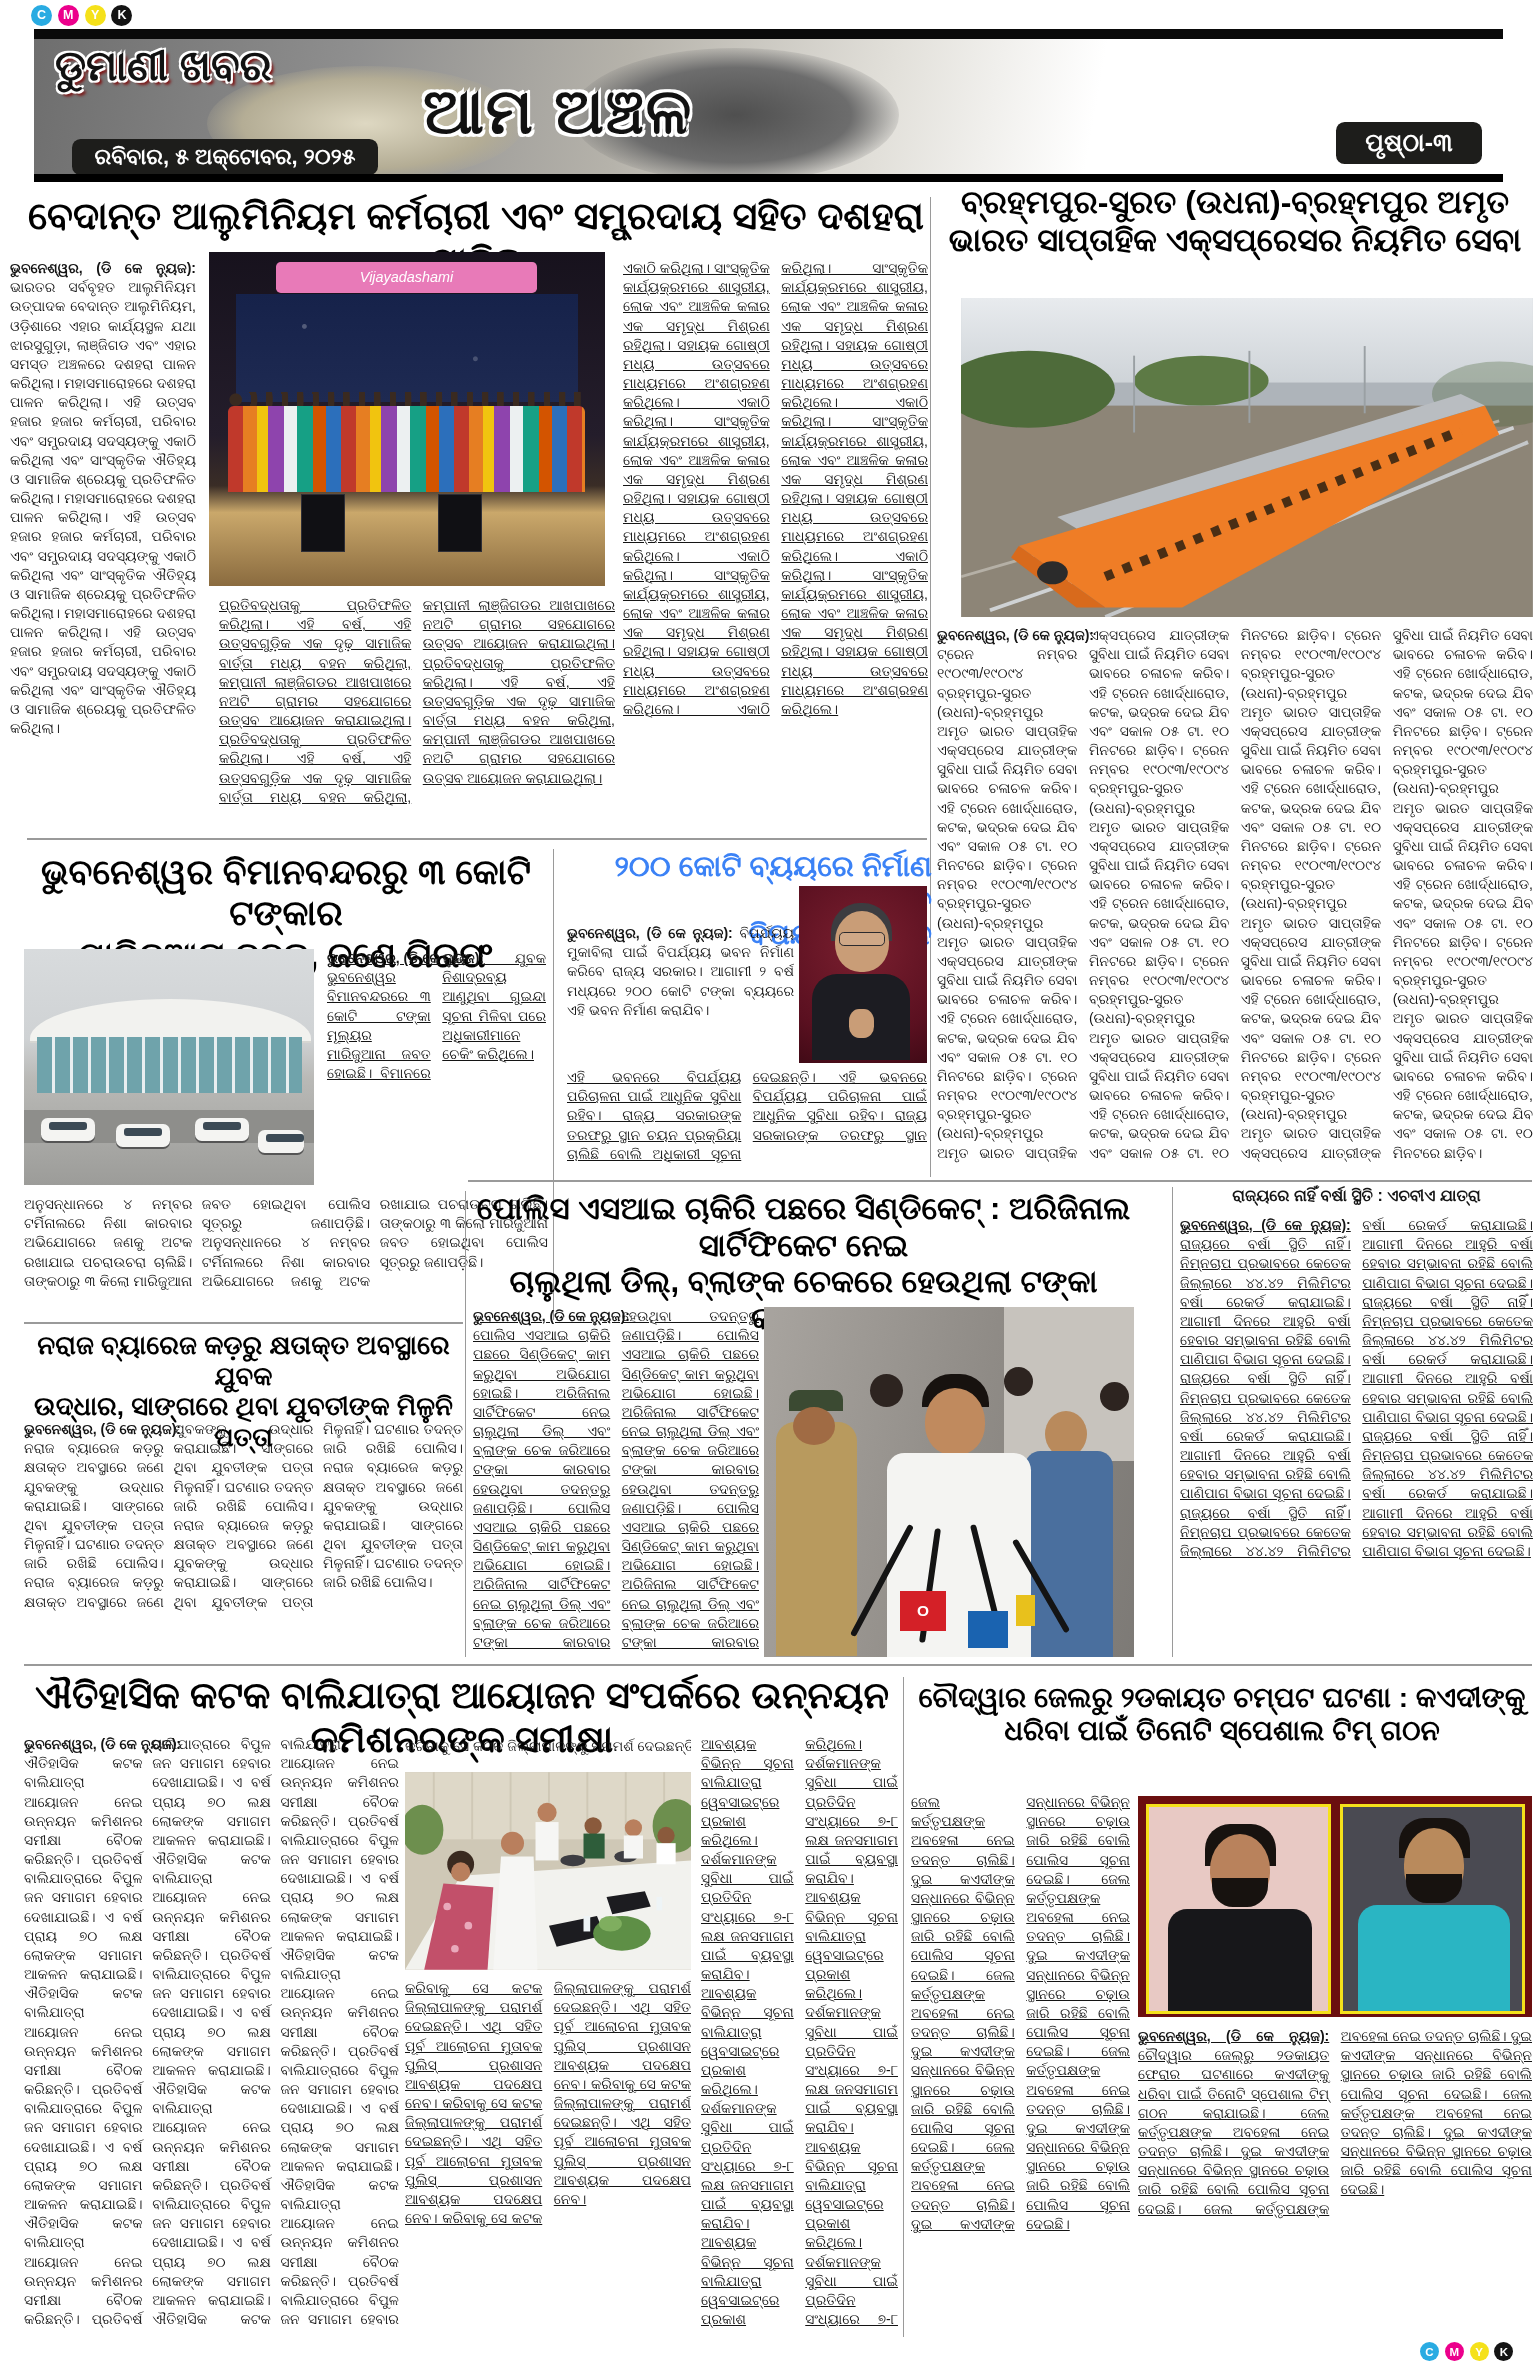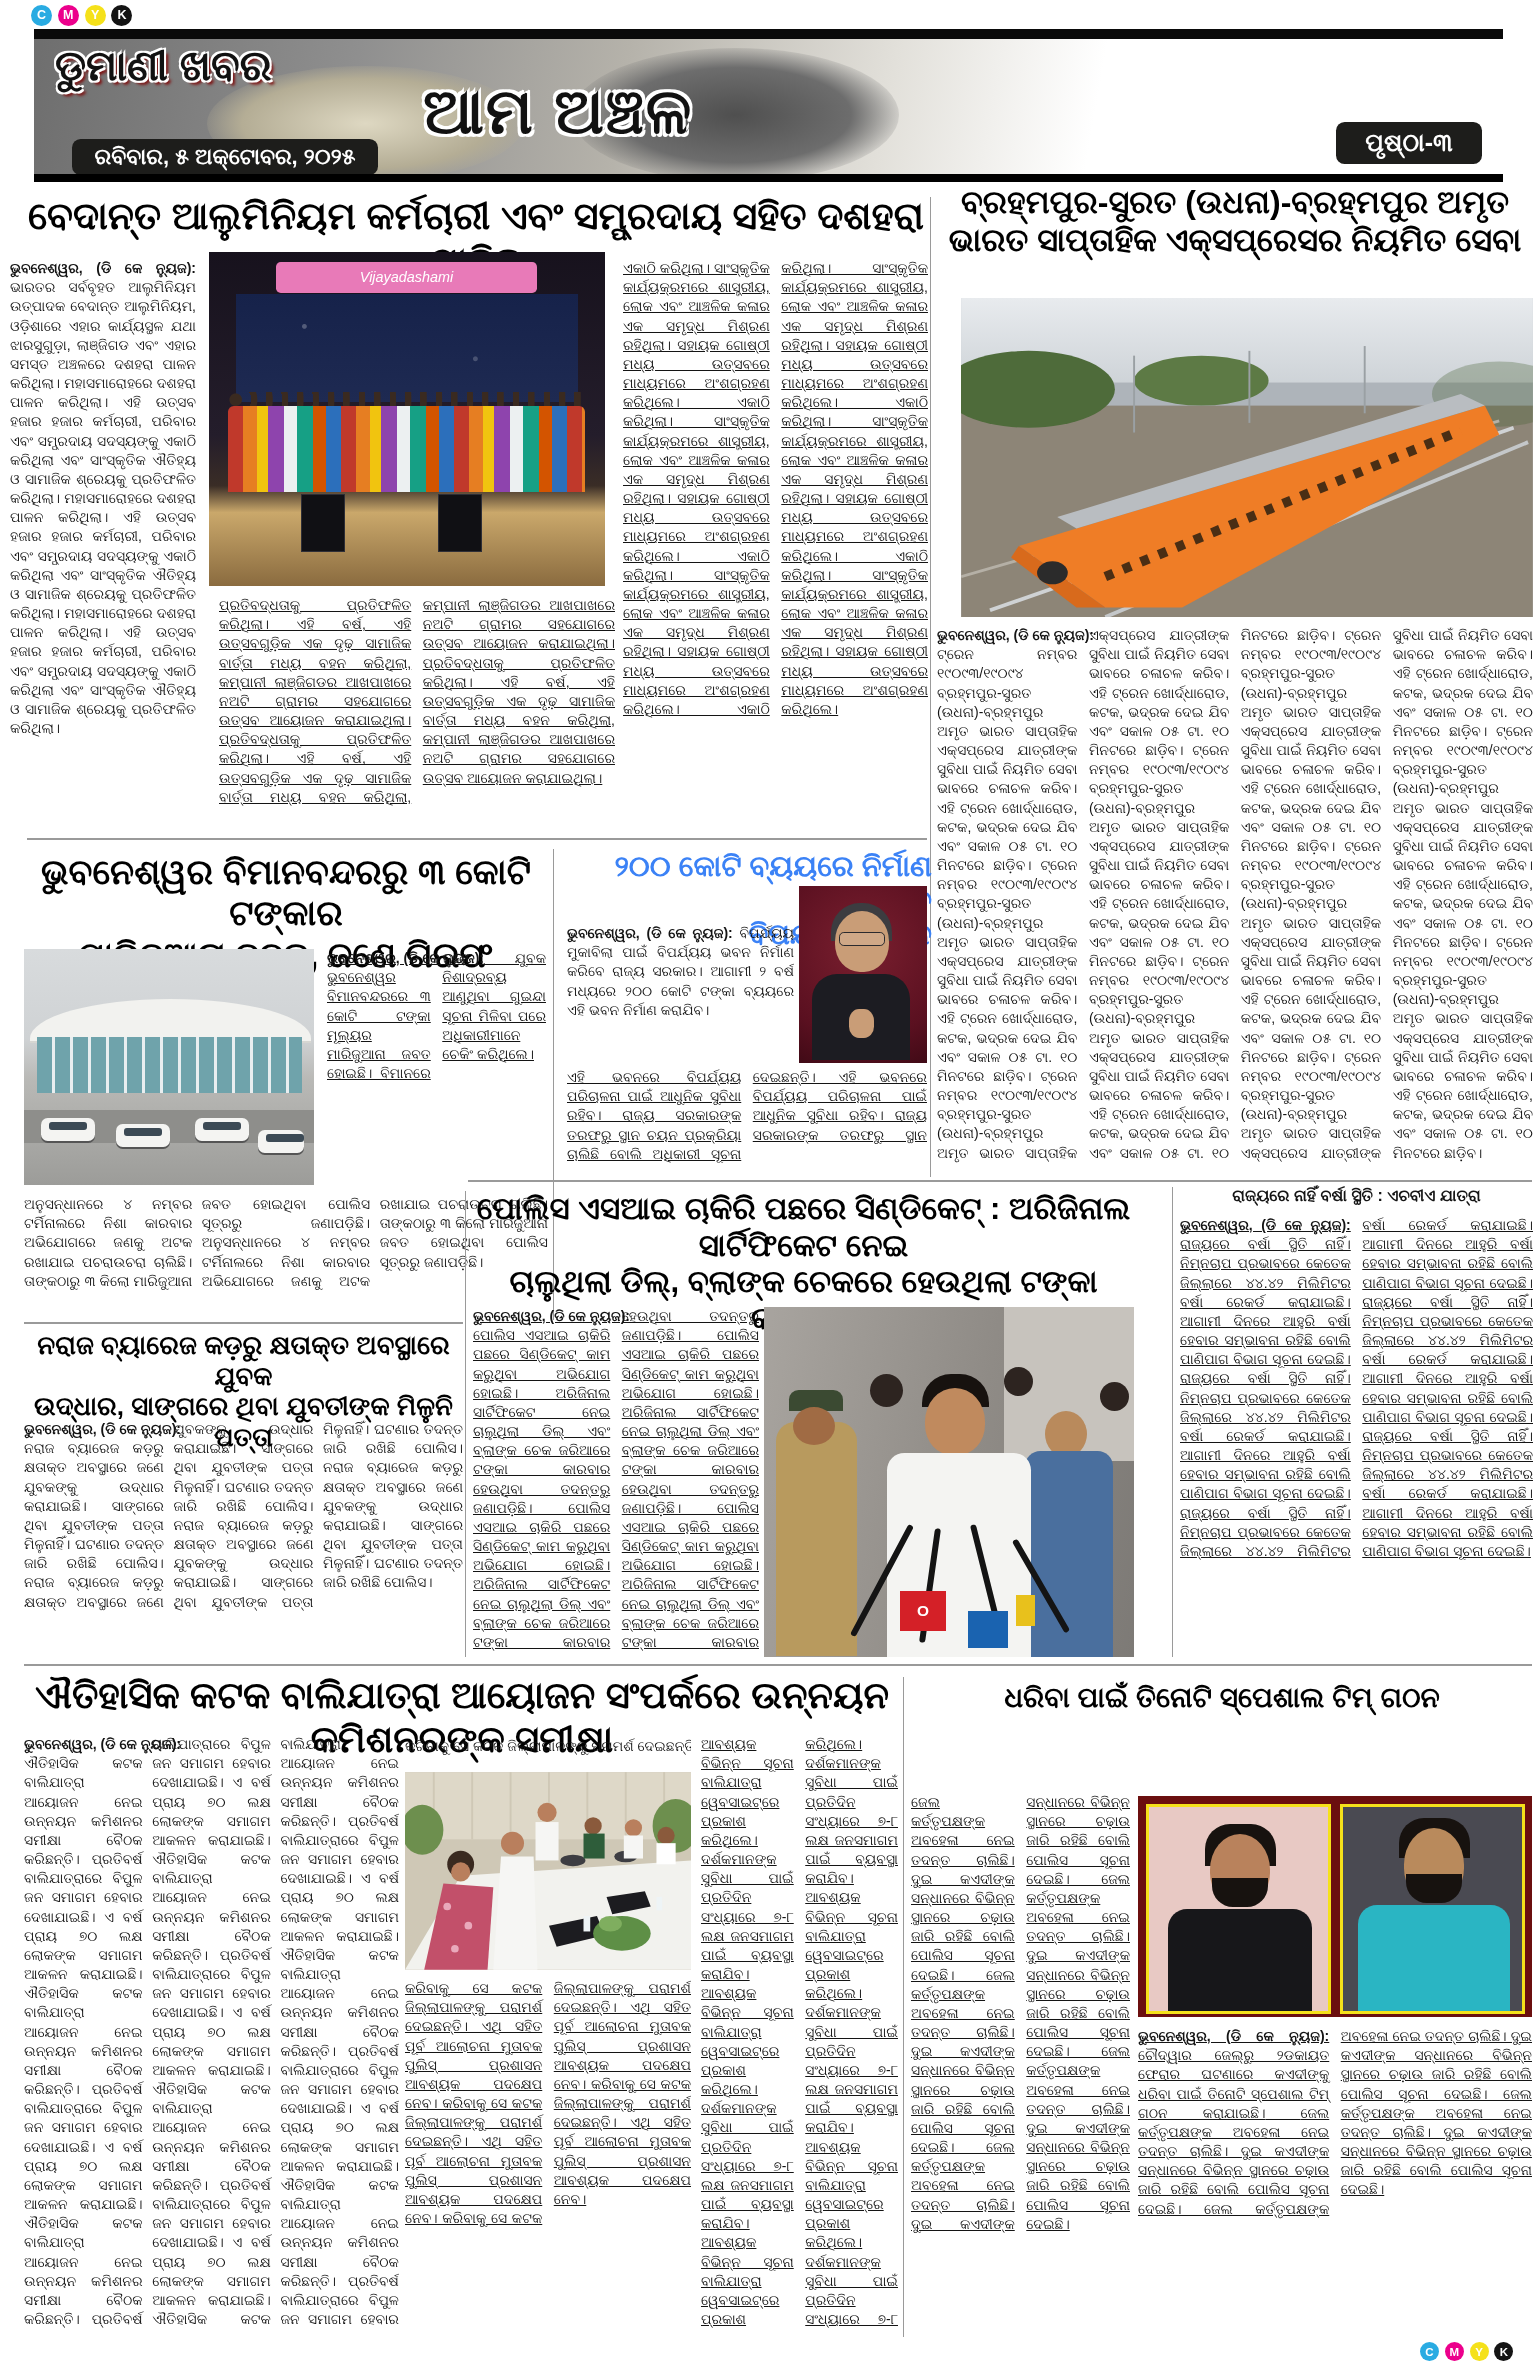--- a/index.html
+++ b/index.html
@@ -335,20 +335,21 @@
   <div class="abs body-txt cc2" style="left:405px;top:1979px;width:286px;height:358px;">
     <span> କରିବାକୁ ସେ କଟକ ଜିଲ୍ଲାପାଳଙ୍କୁ ପରାମର୍ଶ ଦେଇଛନ୍ତି। ଏଥି ସହିତ ପୂର୍ବ ଆଲୋଚନା ମୁତାବକ ପୁଲିସ୍ ପ୍ରଶାସନ ଆବଶ୍ୟକ ପଦକ୍ଷେପ ନେବ। କରିବାକୁ ସେ କଟକ ଜିଲ୍ଲାପାଳଙ୍କୁ ପରାମର୍ଶ ଦେଇଛନ୍ତି। ଏଥି ସହିତ ପୂର୍ବ ଆଲୋଚନା ମୁତାବକ ପୁଲିସ୍ ପ୍ରଶାସନ ଆବଶ୍ୟକ ପଦକ୍ଷେପ ନେବ। କରିବାକୁ ସେ କଟକ ଜିଲ୍ଲାପାଳଙ୍କୁ ପରାମର୍ଶ ଦେଇଛନ୍ତି। ଏଥି ସହିତ ପୂର୍ବ ଆଲୋଚନା ମୁତାବକ ପୁଲିସ୍ ପ୍ରଶାସନ ଆବଶ୍ୟକ ପଦକ୍ଷେପ ନେବ। କରିବାକୁ ସେ କଟକ ଜିଲ୍ଲାପାଳଙ୍କୁ ପରାମର୍ଶ ଦେଇଛନ୍ତି। ଏଥି ସହିତ ପୂର୍ବ ଆଲୋଚନା ମୁତାବକ ପୁଲିସ୍ ପ୍ରଶାସନ ଆବଶ୍ୟକ ପଦକ୍ଷେପ ନେବ।</span>
   </div>
   <div class="abs body-txt cc2" style="left:701px;top:1735px;width:197px;height:602px;">
     <span> ଆବଶ୍ୟକ ବିଭିନ୍ନ ସୂଚନା ବାଲିଯାତ୍ରା ୱେବସାଇଟ୍‌ରେ ପ୍ରକାଶ କରିଥିଲେ। ଦର୍ଶକମାନଙ୍କ ସୁବିଧା ପାଇଁ ପ୍ରତିଦିନ ସଂଧ୍ୟାରେ ୭-୮ ଲକ୍ଷ ଜନସମାଗମ ପାଇଁ ବ୍ୟବସ୍ଥା କରାଯିବ। ଆବଶ୍ୟକ ବିଭିନ୍ନ ସୂଚନା ବାଲିଯାତ୍ରା ୱେବସାଇଟ୍‌ରେ ପ୍ରକାଶ କରିଥିଲେ। ଦର୍ଶକମାନଙ୍କ ସୁବିଧା ପାଇଁ ପ୍ରତିଦିନ ସଂଧ୍ୟାରେ ୭-୮ ଲକ୍ଷ ଜନସମାଗମ ପାଇଁ ବ୍ୟବସ୍ଥା କରାଯିବ। ଆବଶ୍ୟକ ବିଭିନ୍ନ ସୂଚନା ବାଲିଯାତ୍ରା ୱେବସାଇଟ୍‌ରେ ପ୍ରକାଶ କରିଥିଲେ। ଦର୍ଶକମାନଙ୍କ ସୁବିଧା ପାଇଁ ପ୍ରତିଦିନ ସଂଧ୍ୟାରେ ୭-୮ ଲକ୍ଷ ଜନସମାଗମ ପାଇଁ ବ୍ୟବସ୍ଥା କରାଯିବ। ଆବଶ୍ୟକ ବିଭିନ୍ନ ସୂଚନା ବାଲିଯାତ୍ରା ୱେବସାଇଟ୍‌ରେ ପ୍ରକାଶ କରିଥିଲେ। ଦର୍ଶକମାନଙ୍କ ସୁବିଧା ପାଇଁ ପ୍ରତିଦିନ ସଂଧ୍ୟାରେ ୭-୮ ଲକ୍ଷ ଜନସମାଗମ ପାଇଁ ବ୍ୟବସ୍ଥା କରାଯିବ। ଆବଶ୍ୟକ ବିଭିନ୍ନ ସୂଚନା ବାଲିଯାତ୍ରା ୱେବସାଇଟ୍‌ରେ ପ୍ରକାଶ କରିଥିଲେ। ଦର୍ଶକମାନଙ୍କ ସୁବିଧା ପାଇଁ ପ୍ରତିଦିନ ସଂଧ୍ୟାରେ ୭-୮ ଲକ୍ଷ ଜନସମାଗମ ପାଇଁ ବ୍ୟବସ୍ଥା କରାଯିବ।</span>
   </div>
 
   <div class="abs thin" style="left:903px;top:1677px;width:1px;height:660px;"></div>
 
   <div class="abs hl" style="left:911px;top:1681px;width:622px;font-size:28px;">
+    <span style="display:block">ଚୌଦ୍ୱାର ଜେଲରୁ ୨ଡକାୟତ ଚମ୍ପଟ ଘଟଣା : କଏଦୀଙ୍କୁ</span>
     <span style="display:block">ଧରିବା ପାଇଁ ତିନୋଟି ସ୍ପେଶାଲ ଟିମ୍ ଗଠନ</span>
   </div>
 
   <div class="abs body-txt cc2" style="left:911px;top:1793px;width:219px;height:545px;">
     <span> ଜେଲ କର୍ତ୍ତୃପକ୍ଷଙ୍କ ଅବହେଳା ନେଇ ତଦନ୍ତ ଚାଲିଛି। ଦୁଇ କଏଦୀଙ୍କ ସନ୍ଧାନରେ ବିଭିନ୍ନ ସ୍ଥାନରେ ଚଢ଼ାଉ ଜାରି ରହିଛି ବୋଲି ପୋଲିସ ସୂଚନା ଦେଇଛି। ଜେଲ କର୍ତ୍ତୃପକ୍ଷଙ୍କ ଅବହେଳା ନେଇ ତଦନ୍ତ ଚାଲିଛି। ଦୁଇ କଏଦୀଙ୍କ ସନ୍ଧାନରେ ବିଭିନ୍ନ ସ୍ଥାନରେ ଚଢ଼ାଉ ଜାରି ରହିଛି ବୋଲି ପୋଲିସ ସୂଚନା ଦେଇଛି। ଜେଲ କର୍ତ୍ତୃପକ୍ଷଙ୍କ ଅବହେଳା ନେଇ ତଦନ୍ତ ଚାଲିଛି। ଦୁଇ କଏଦୀଙ୍କ ସନ୍ଧାନରେ ବିଭିନ୍ନ ସ୍ଥାନରେ ଚଢ଼ାଉ ଜାରି ରହିଛି ବୋଲି ପୋଲିସ ସୂଚନା ଦେଇଛି। ଜେଲ କର୍ତ୍ତୃପକ୍ଷଙ୍କ ଅବହେଳା ନେଇ ତଦନ୍ତ ଚାଲିଛି। ଦୁଇ କଏଦୀଙ୍କ ସନ୍ଧାନରେ ବିଭିନ୍ନ ସ୍ଥାନରେ ଚଢ଼ାଉ ଜାରି ରହିଛି ବୋଲି ପୋଲିସ ସୂଚନା ଦେଇଛି। ଜେଲ କର୍ତ୍ତୃପକ୍ଷଙ୍କ ଅବହେଳା ନେଇ ତଦନ୍ତ ଚାଲିଛି। ଦୁଇ କଏଦୀଙ୍କ ସନ୍ଧାନରେ ବିଭିନ୍ନ ସ୍ଥାନରେ ଚଢ଼ାଉ ଜାରି ରହିଛି ବୋଲି ପୋଲିସ ସୂଚନା ଦେଇଛି।</span>
   </div>
 
   <div class="abs photo mugs" style="left:1138px;top:1796px;width:394px;height:221px;">
     <div class="frame" style="left:7.7px;width:179px;background:#e8c9c4;">
       <div class="mug-hair" style="left:56px;top:17.3px;width:71px;height:42px;"></div>

